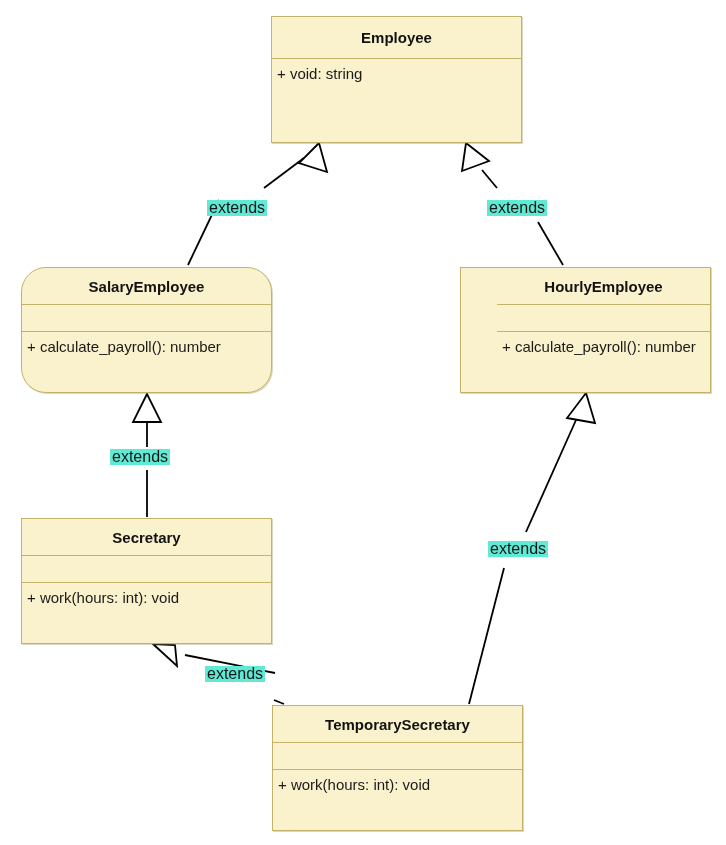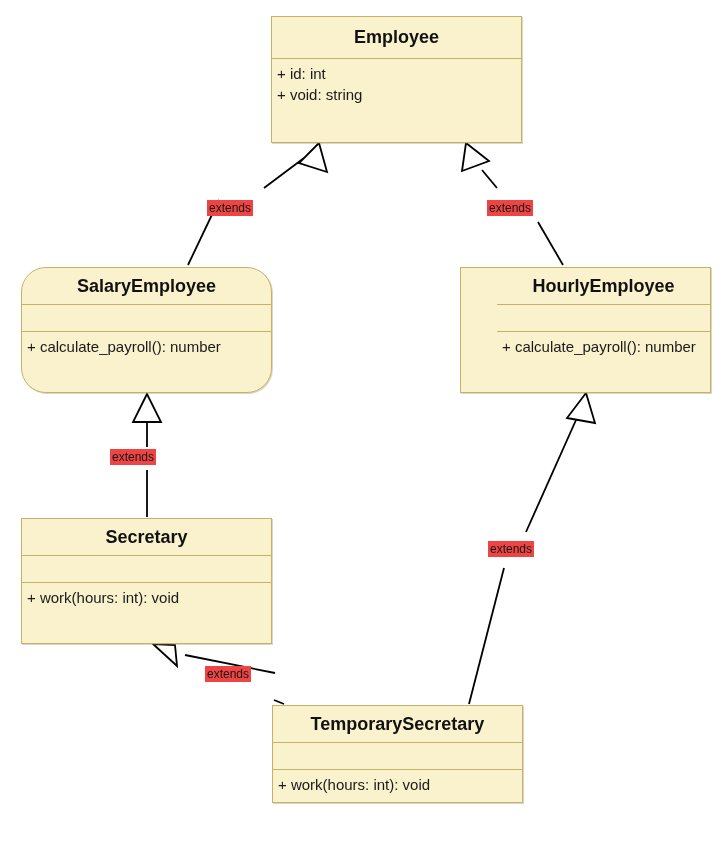--- a/index.html
+++ b/index.html
@@ -29,21 +29,21 @@
     position: absolute;
     box-sizing: border-box;
     background: #faf2cd;
     border: 1px solid #c3b369;
     box-shadow: 1px 1px 0 rgba(150,140,90,0.35);
   }
   .uml-title {
     box-sizing: border-box;
     text-align: center;
     font-weight: bold;
-    font-size: 18px;
+    font-size: 15px;
     color: #121212;
     border-bottom: 1px solid #c3b369;
     display: flex;
     align-items: center;
     justify-content: center;
   }
   .uml-compartment {
     box-sizing: border-box;
     font-size: 15px;
     color: #1a1a1a;
@@ -51,23 +51,23 @@
   }
   .uml-compartment.divided {
     border-bottom: 1px solid #c3b369;
   }
   .uml-row {
     white-space: nowrap;
     line-height: 21px;
   }
   .edge-label {
     position: absolute;
-    font-size: 12px;
+    font-size: 16px;
     color: #161616;
-    background: #ef4444;
+    background: #5eead4;
     white-space: nowrap;
     padding: 0 2px;
     line-height: 16px;
   }
 </style>
 </head>
 <body>
 
 <div id="diagram-canvas">
 
@@ -100,21 +100,20 @@
     <g>
       <line x1="469" y1="704" x2="504" y2="568" stroke="#000" stroke-width="1.8"></line>
       <line x1="526" y1="532" x2="576" y2="420" stroke="#000" stroke-width="1.8"></line>
       <polygon points="586,393 567,418 595,423" fill="#ffffff" stroke="#000" stroke-width="1.8" stroke-linejoin="miter"></polygon>
     </g>
   </svg>
 
   <div class="uml-class" style="left:271px; top:16px; width:251px; height:127px;">
     <div class="uml-title" style="height:42px;">Employee</div>
     <div class="uml-compartment" style="height:84px;">
-      <div class="uml-row">+ id: int</div>
       <div class="uml-row">+ void: string</div>
     </div>
   </div>
 
   <div class="uml-class" style="left:21px; top:267px; width:251px; height:126px;border-radius:25px;">
     <div class="uml-title" style="height:37px;">SalaryEmployee</div>
     <div class="uml-compartment divided" style="height:27px;"></div>
     <div class="uml-compartment" style="height:60px;">
       <div class="uml-row">+ calculate_payroll(): number</div>
     </div>
@@ -129,21 +128,21 @@
   </div>
 
   <div class="uml-class" style="left:21px; top:518px; width:251px; height:126px;">
     <div class="uml-title" style="height:37px;">Secretary</div>
     <div class="uml-compartment divided" style="height:27px;"></div>
     <div class="uml-compartment" style="height:60px;">
       <div class="uml-row">+ work(hours: int): void</div>
     </div>
   </div>
 
-  <div class="uml-class" style="left:272px; top:705px; width:251px; height:98px;">
+  <div class="uml-class" style="left:272px; top:705px; width:251px; height:126px;">
     <div class="uml-title" style="height:37px;">TemporarySecretary</div>
     <div class="uml-compartment divided" style="height:27px;"></div>
     <div class="uml-compartment" style="height:60px;">
       <div class="uml-row">+ work(hours: int): void</div>
     </div>
   </div>
 
   <div class="edge-label" style="left:207px; top:200px;">extends</div>
 
   <div class="edge-label" style="left:487px; top:200px;">extends</div>

